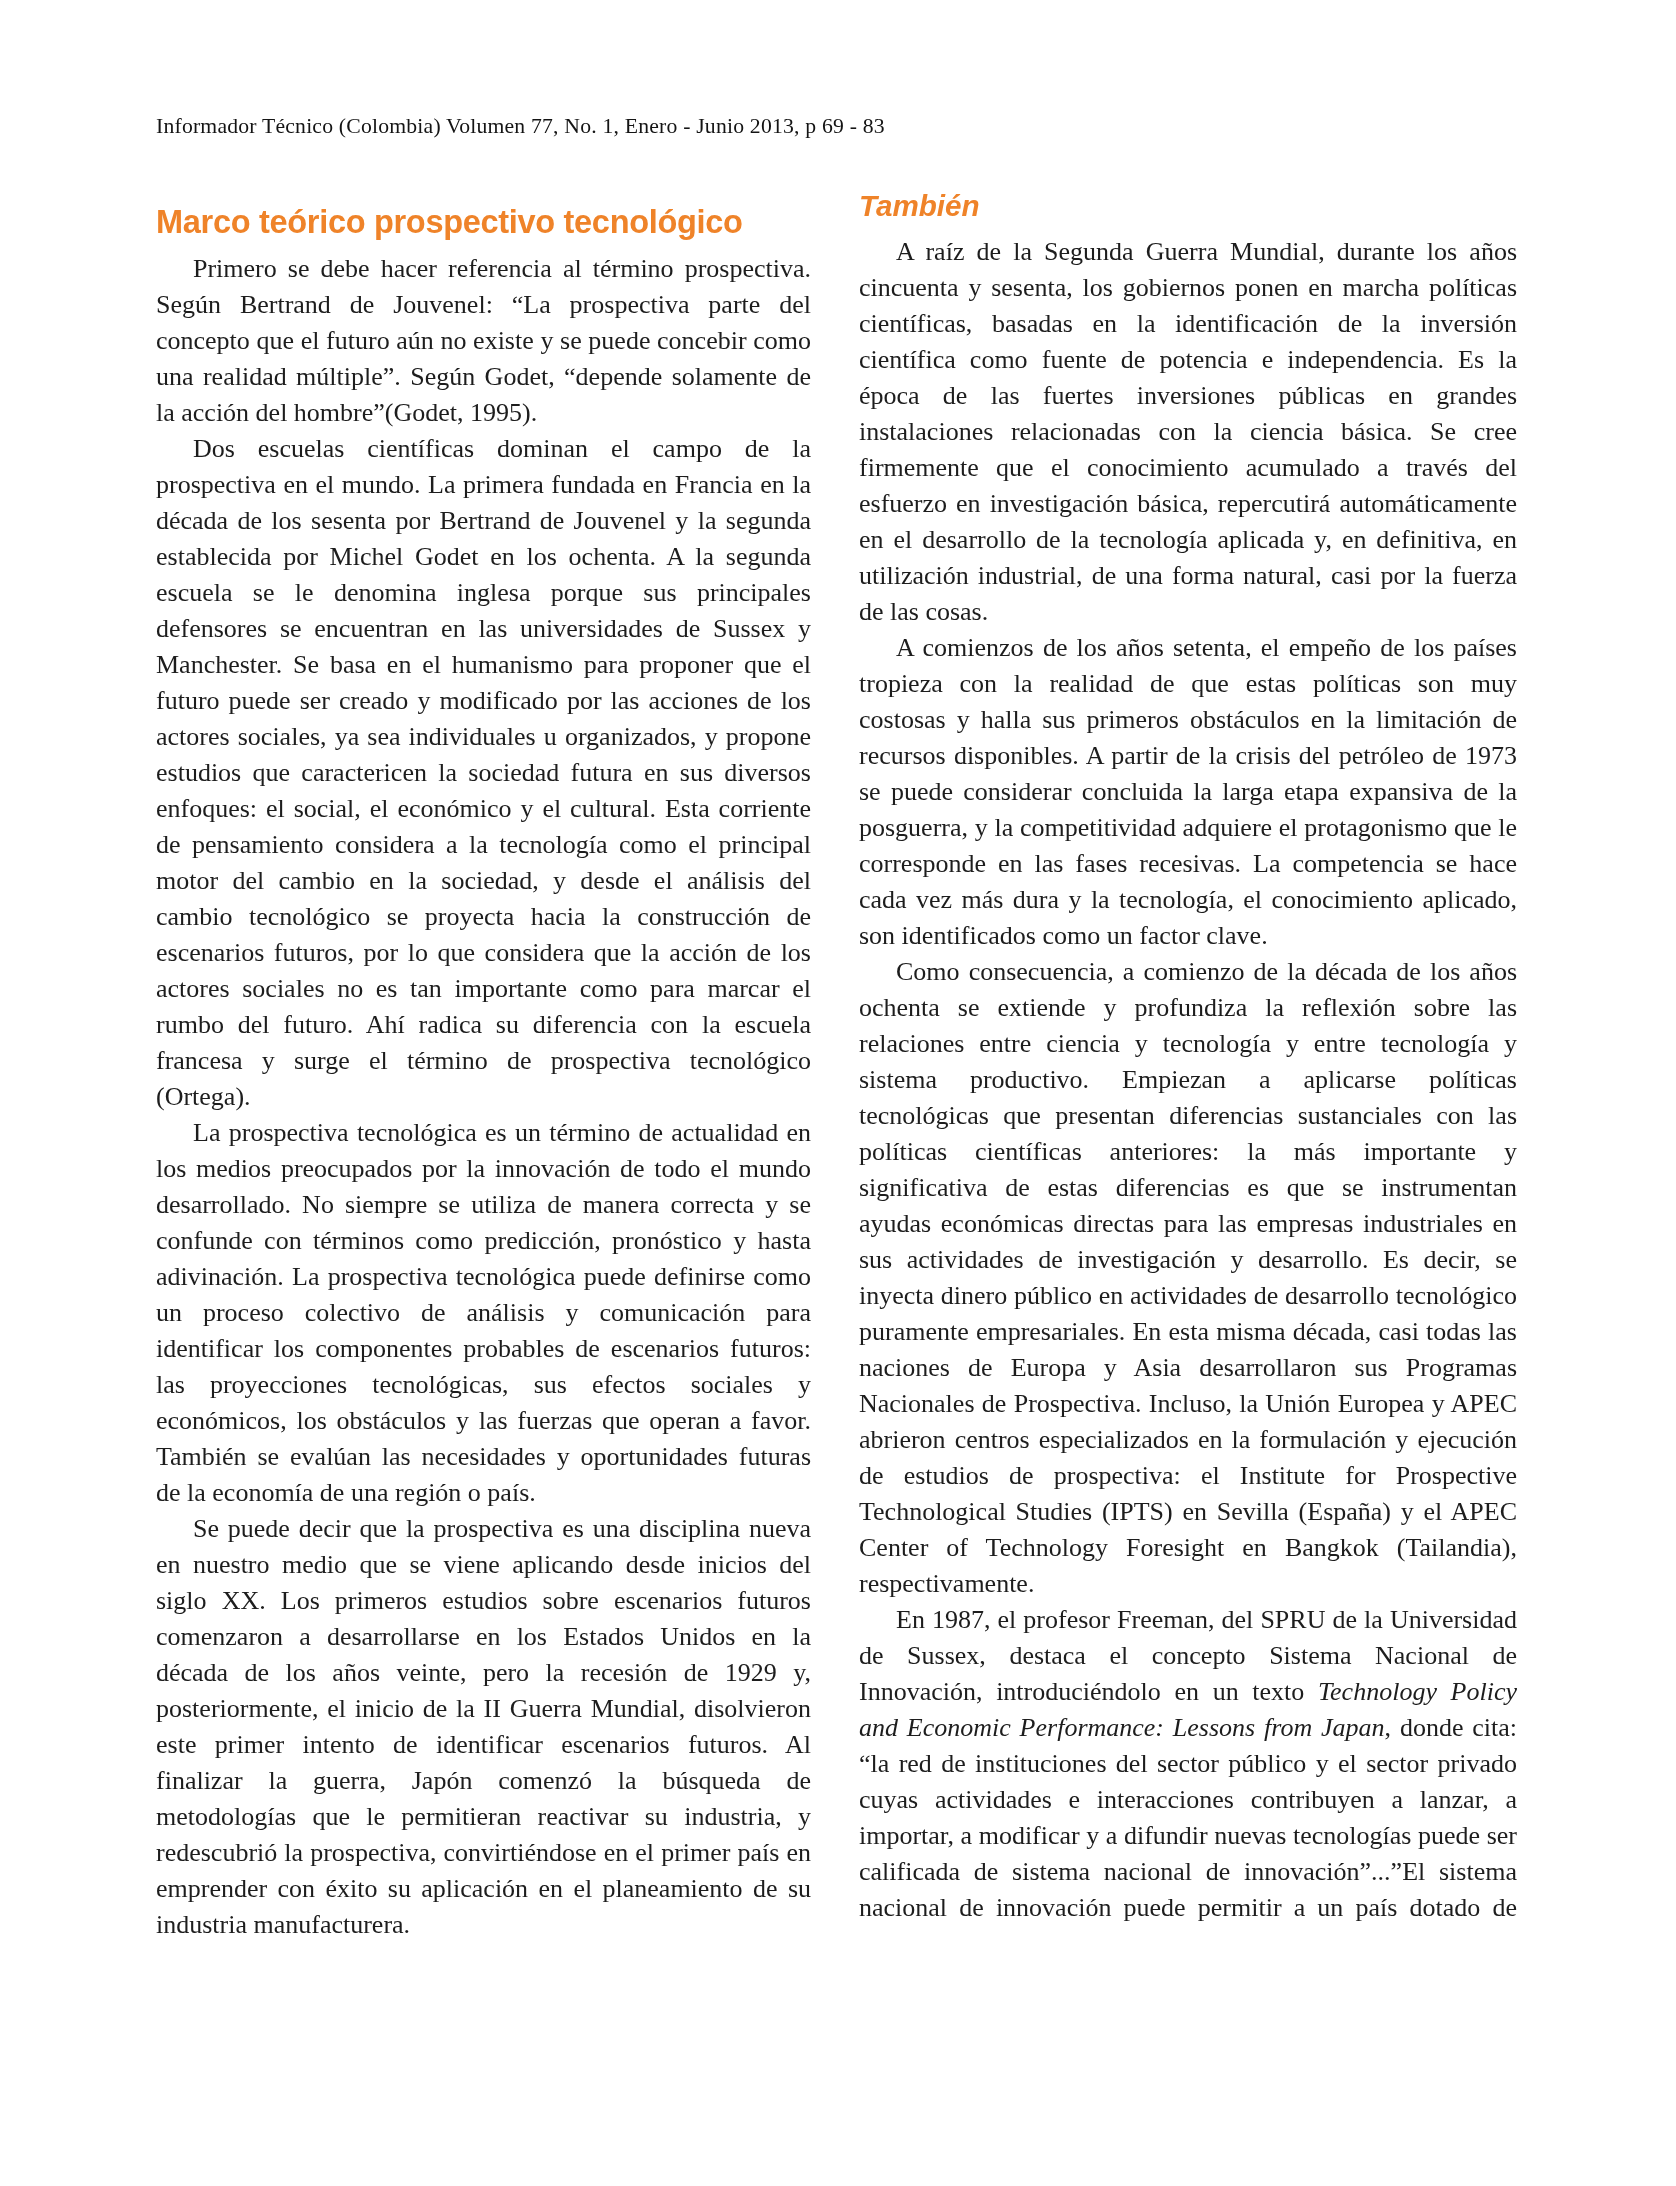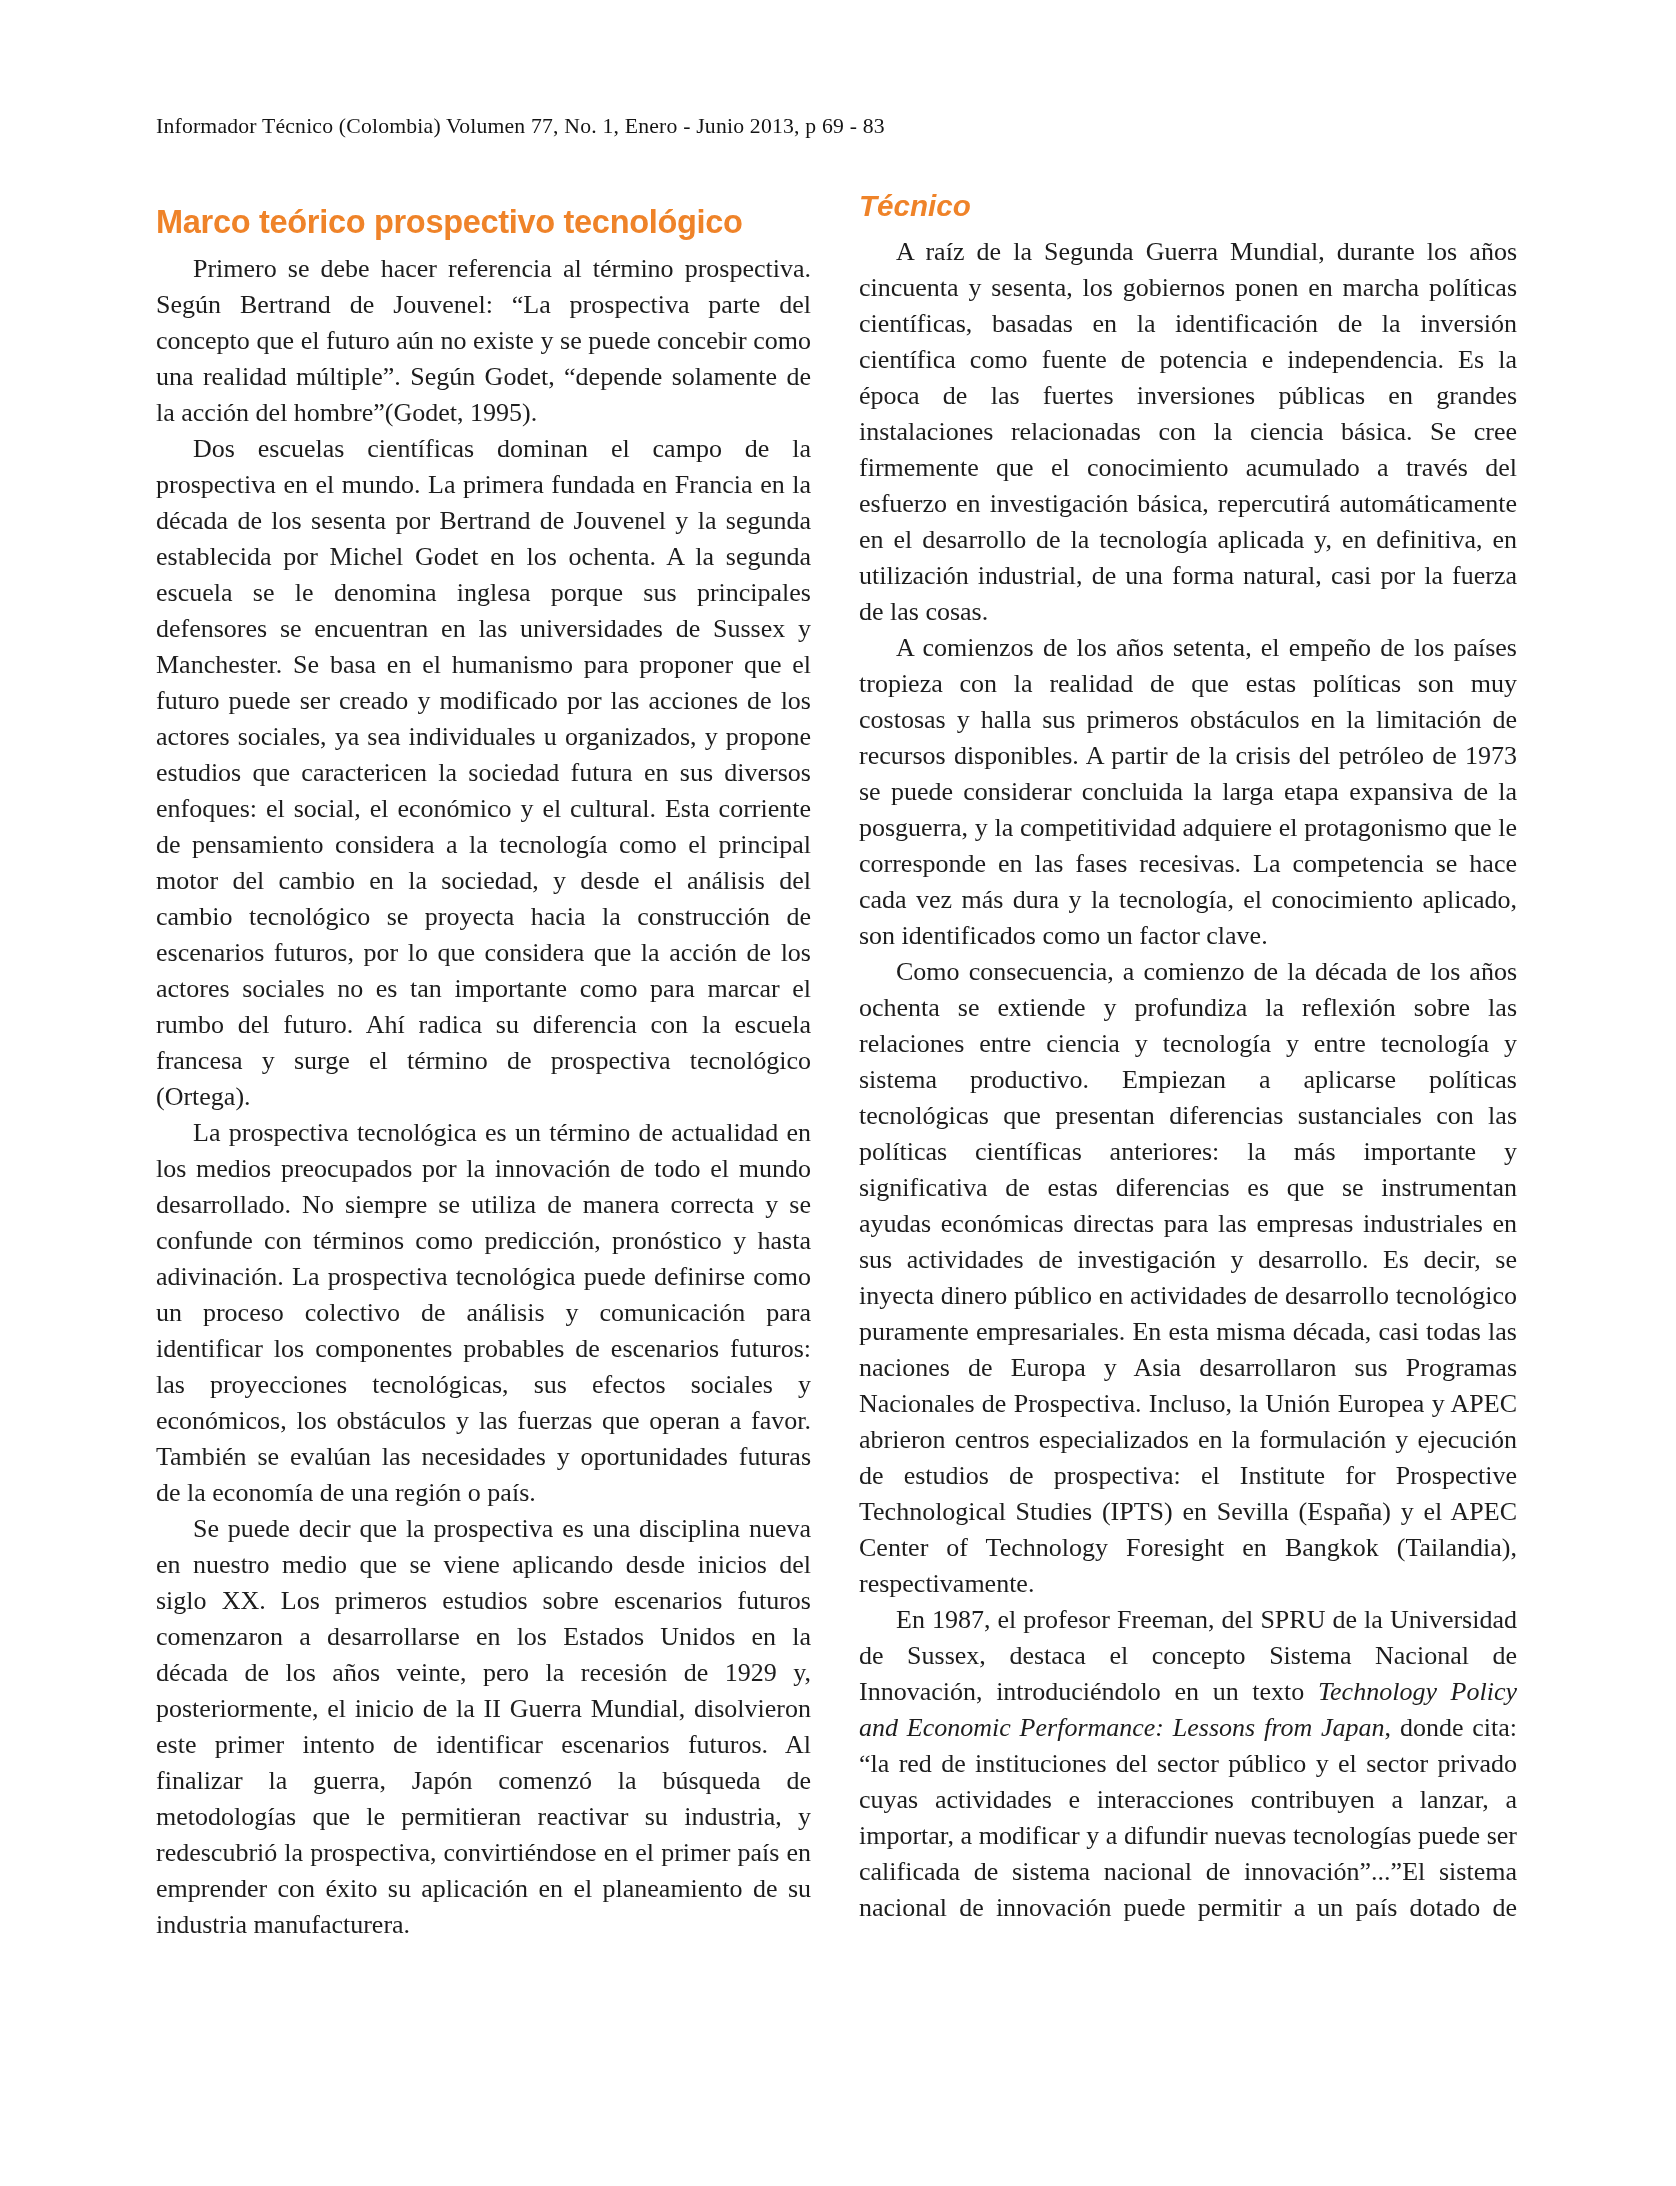--- a/index.html
+++ b/index.html
@@ -76,21 +76,21 @@
 
   <div class="col col-left">
     <h1 class="section-heading">Marco teórico prospectivo tecnológico</h1>
     <p class="body-para">Primero se debe hacer referencia al término prospectiva. Según Bertrand de Jouvenel: “La prospectiva parte del concepto que el futuro aún no existe y se puede concebir como una realidad múltiple”. Según Godet, “depende solamente de la acción del hombre”(Godet, 1995).</p>
     <p class="body-para">Dos escuelas científicas dominan el campo de la prospectiva en el mundo. La primera fundada en Francia en la década de los sesenta por Bertrand de Jouvenel y la segunda establecida por Michel Godet en los ochenta. A la segunda escuela se le denomina inglesa porque sus principales defensores se encuentran en las universidades de Sussex y Manchester. Se basa en el humanismo para proponer que el futuro puede ser creado y modificado por las acciones de los actores sociales, ya sea individuales u organizados, y propone estudios que caractericen la sociedad futura en sus diversos enfoques: el social, el económico y el cultural. Esta corriente de pensamiento considera a la tecnología como el principal motor del cambio en la sociedad, y desde el análisis del cambio tecnológico se proyecta hacia la construcción de escenarios futuros, por lo que considera que la acción de los actores sociales no es tan importante como para marcar el rumbo del futuro. Ahí radica su diferencia con la escuela francesa y surge el término de prospectiva tecnológico (Ortega).</p>
     <p class="body-para">La prospectiva tecnológica es un término de actualidad en los medios preocupados por la innovación de todo el mundo desarrollado. No siempre se utiliza de manera correcta y se confunde con términos como predicción, pronóstico y hasta adivinación. La prospectiva tecnológica puede definirse como un proceso colectivo de análisis y comunicación para identificar los componentes probables de escenarios futuros: las proyecciones tecnológicas, sus efectos sociales y económicos, los obstáculos y las fuerzas que operan a favor. También se evalúan las necesidades y oportunidades futuras de la economía de una región o país.</p>
     <p class="body-para">Se puede decir que la prospectiva es una disciplina nueva en nuestro medio que se viene aplicando desde inicios del siglo XX. Los primeros estudios sobre escenarios futuros comenzaron a desarrollarse en los Estados Unidos en la década de los años veinte, pero la recesión de 1929 y, posteriormente, el inicio de la II Guerra Mundial, disolvieron este primer intento de identificar escenarios futuros. Al finalizar la guerra, Japón comenzó la búsqueda de metodologías que le permitieran reactivar su industria, y redescubrió la prospectiva, convirtiéndose en el primer país en emprender con éxito su aplicación en el planeamiento de su industria manufacturera.</p>
   </div>
 
   <div class="col col-right">
-    <h2 class="sub-heading">Técnico</h2>
+    <h2 class="sub-heading">También</h2>
     <p class="body-para">A raíz de la Segunda Guerra Mundial, durante los años cincuenta y sesenta, los gobiernos ponen en marcha políticas científicas, basadas en la identificación de la inversión científica como fuente de potencia e independencia. Es la época de las fuertes inversiones públicas en grandes instalaciones relacionadas con la ciencia básica. Se cree firmemente que el conocimiento acumulado a través del esfuerzo en investigación básica, repercutirá automáticamente en el desarrollo de la tecnología aplicada y, en definitiva, en utilización industrial, de una forma natural, casi por la fuerza de las cosas.</p>
     <p class="body-para">A comienzos de los años setenta, el empeño de los países tropieza con la realidad de que estas políticas son muy costosas y halla sus primeros obstáculos en la limitación de recursos disponibles. A partir de la crisis del petróleo de 1973 se puede considerar concluida la larga etapa expansiva de la posguerra, y la competitividad adquiere el protagonismo que le corresponde en las fases recesivas. La competencia se hace cada vez más dura y la tecnología, el conocimiento aplicado, son identificados como un factor clave.</p>
     <p class="body-para">Como consecuencia, a comienzo de la década de los años ochenta se extiende y profundiza la reflexión sobre las relaciones entre ciencia y tecnología y entre tecnología y sistema productivo. Empiezan a aplicarse políticas tecnológicas que presentan diferencias sustanciales con las políticas científicas anteriores: la más importante y significativa de estas diferencias es que se instrumentan ayudas económicas directas para las empresas industriales en sus actividades de investigación y desarrollo. Es decir, se inyecta dinero público en actividades de desarrollo tecnológico puramente empresariales. En esta misma década, casi todas las naciones de Europa y Asia desarrollaron sus Programas Nacionales de Prospectiva. Incluso, la Unión Europea y APEC abrieron centros especializados en la formulación y ejecución de estudios de prospectiva: el Institute for Prospective Technological Studies (IPTS) en Sevilla (España) y el APEC Center of Technology Foresight en Bangkok (Tailandia), respectivamente.</p>
     <p class="body-para"><span>En 1987, el profesor Freeman, del SPRU de la Universidad de Sussex, destaca el concepto Sistema Nacional de Innovación, introduciéndolo en un texto </span><i>Technology Policy and Economic Performance: Lessons from Japan</i><span>, donde cita: “la red de instituciones del sector público y el sector privado cuyas actividades e interacciones contribuyen a lanzar, a importar, a modificar y a difundir nuevas tecnologías puede ser calificada de sistema nacional de innovación”...”El sistema nacional de innovación puede permitir a un país dotado de recursos muy limitados, progresar muy rápidamente gracias a combinaciones apropiadas de tecnologías importadas y de trabajos de adaptación y de desarrollo</span></p>
   </div>
 
   <div class="page-number">41</div>
 
 </div>
 

